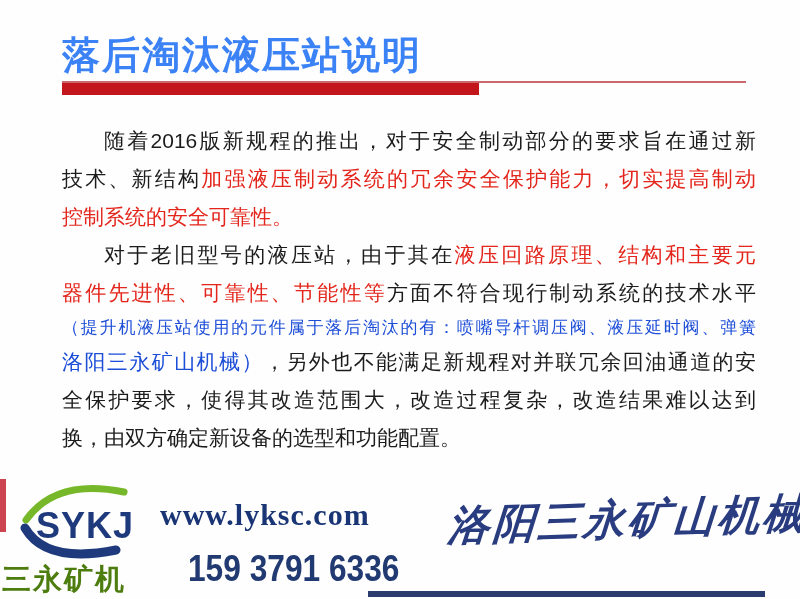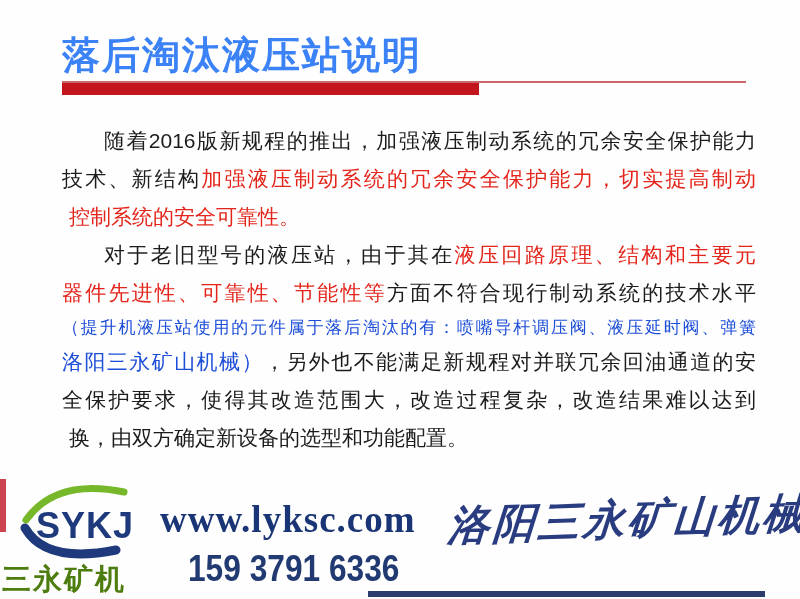--- a/index.html
+++ b/index.html
@@ -14,36 +14,36 @@
   }
   .rule-thin{position:absolute;left:62px;top:81px;width:684px;height:2px;background:#c9686d;}
   .rule-thick{position:absolute;left:62px;top:83px;width:417px;height:12px;background:#c3161c;}
   
   .bodytext{position:absolute;left:62px;top:122px;width:694px;}
   .line{
     font-size:21px;line-height:38px;color:#1c1c1c;
     text-align:justify;text-align-last:justify;text-justify:inter-character;
     white-space:normal;
   }
-  .line.last{text-align-last:left;margin-left:7px;}
+  .line.last{text-align-last:left;}
   .line.indent{text-indent:42px;}
   .line.small{font-size:17px;line-height:31px;}
   .c-black{color:#1c1c1c;}
   .c-red{color:#e3251b;}
   .c-blue{color:#1d4ed8;}
   
   .logo{position:absolute;left:12px;top:476px;width:136px;height:92px;}
   .company{
     position:absolute;left:2px;top:560px;width:150px;
     font-size:29px;font-weight:700;color:#4d7c0f;letter-spacing:2px;white-space:nowrap;
   }
   .website{
     position:absolute;left:160px;top:498px;
     font-family:"Liberation Serif","DejaVu Serif",serif;
-    font-size:37px;font-weight:bold;color:#1a3575;letter-spacing:1px;white-space:nowrap;text-align:right;
+    font-size:30px;font-weight:bold;color:#1a3575;letter-spacing:1px;white-space:nowrap;text-align:right;
   }
   .phone{
     position:absolute;left:188px;top:548px;
     font-size:36px;font-weight:900;color:#223a72;letter-spacing:0px;white-space:nowrap;
     transform:scaleX(0.88);transform-origin:left center;
   }
   .calligraphy{
     position:absolute;left:448px;top:498px;width:350px;
     font-size:42px;font-weight:bold;font-style:italic;color:#2a3c80;
     letter-spacing:3px;white-space:nowrap;
@@ -55,21 +55,21 @@
 </head>
 <body>
 
 <div class="slide">
 
   <div class="title">落后淘汰液压站说明</div>
   <div class="rule-thin"></div>
   <div class="rule-thick"></div>
 
   <div class="bodytext">
-    <div class="line indent"><span class="c-black">随着2016版新规程的推出，加强液压制动系统的冗余安全保护能力</span></div>
+    <div class="line indent"><span class="c-black">随着2016版新规程的推出，对于安全制动部分的要求旨在通过新</span></div>
     <div class="line"><span class="c-black">技术、新结构</span><span class="c-red">加强液压制动系统的冗余安全保护能力，切实提高制动</span></div>
     <div class="line last"><span class="c-red">控制系统的安全可靠性。</span></div>
     <div class="line indent"><span class="c-black">对于老旧型号的液压站，由于其在</span><span class="c-red">液压回路原理、结构和主要元</span></div>
     <div class="line"><span class="c-red">器件先进性、可靠性、节能性等</span><span class="c-black">方面不符合现行制动系统的技术水平</span></div>
     <div class="line small"><span class="c-blue">（提升机液压站使用的元件属于落后淘汰的有：喷嘴导杆调压阀、液压延时阀、弹簧</span></div>
     <div class="line"><span class="c-blue">洛阳三永矿山机械）</span><span class="c-black">，另外也不能满足新规程对并联冗余回油通道的安</span></div>
     <div class="line"><span class="c-black">全保护要求，使得其改造范围大，改造过程复杂，改造结果难以达到</span></div>
     <div class="line last"><span class="c-black">换，由双方确定新设备的选型和功能配置。</span></div>
   </div>
 

